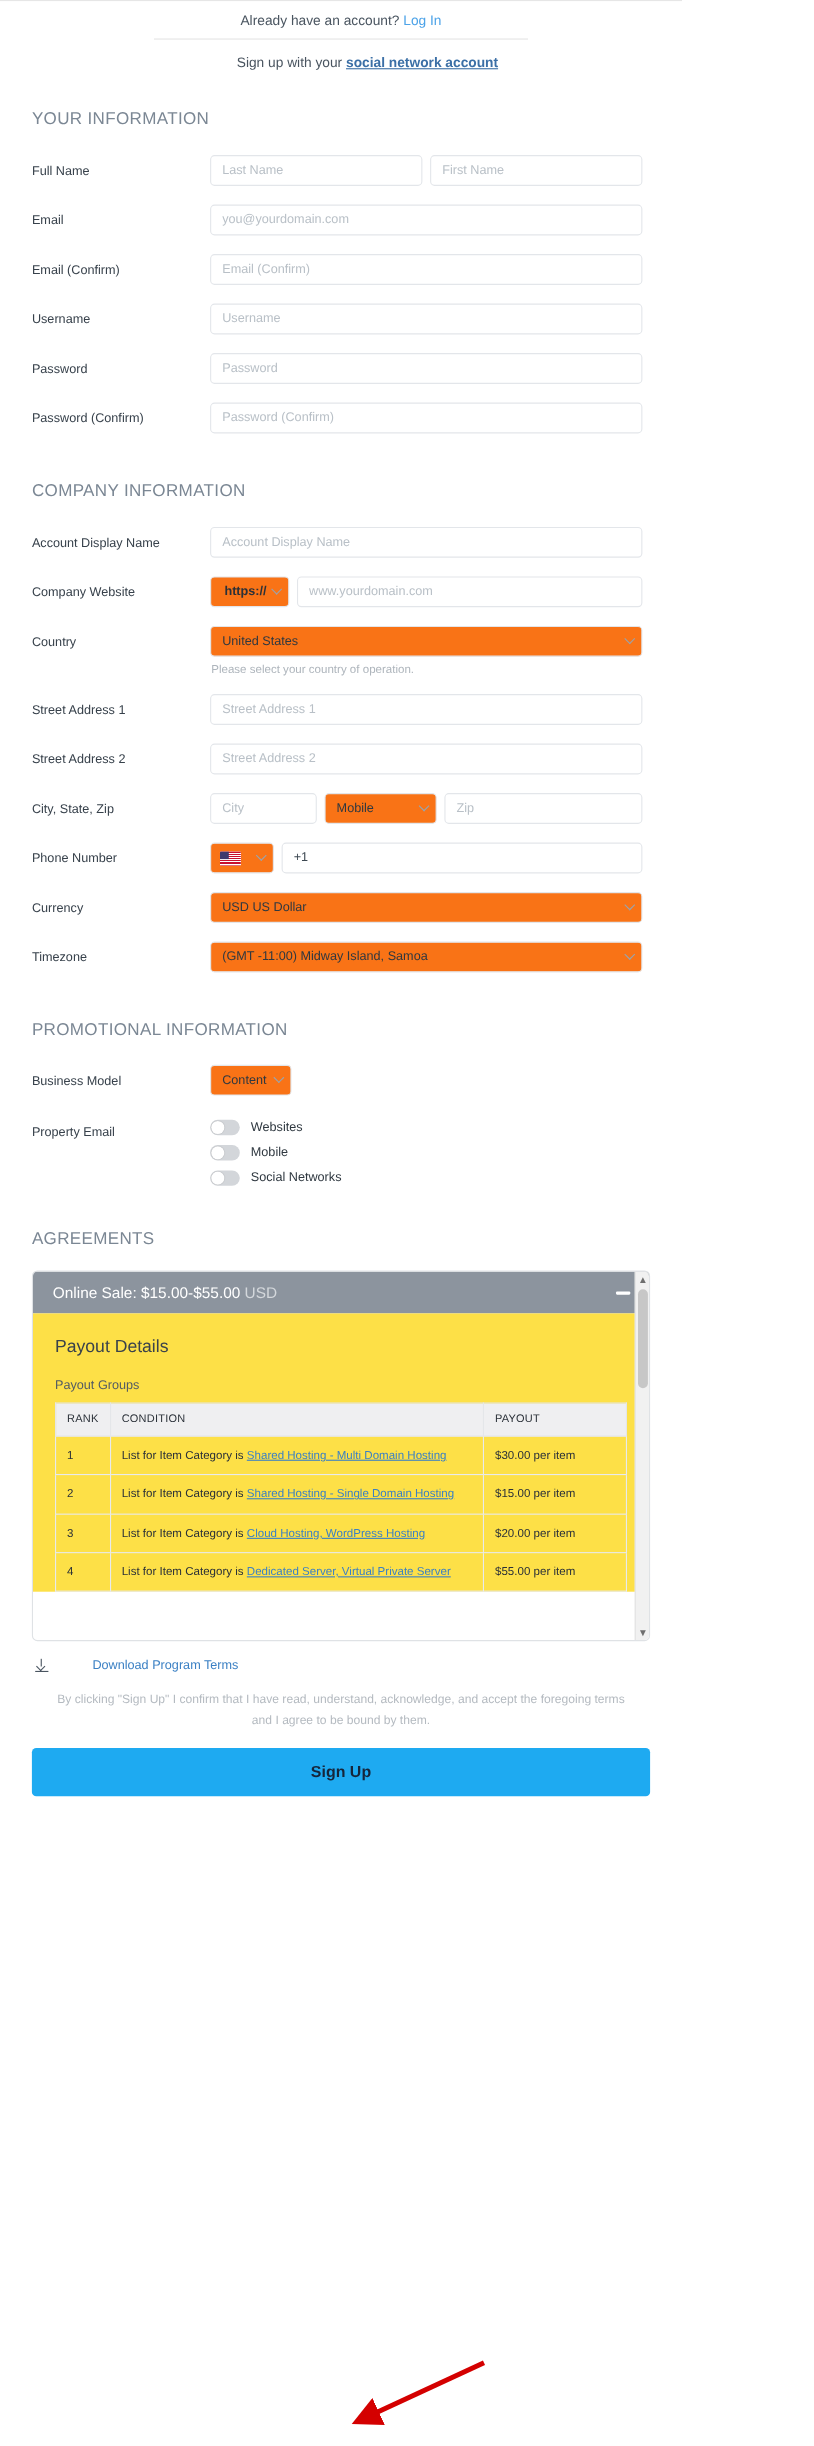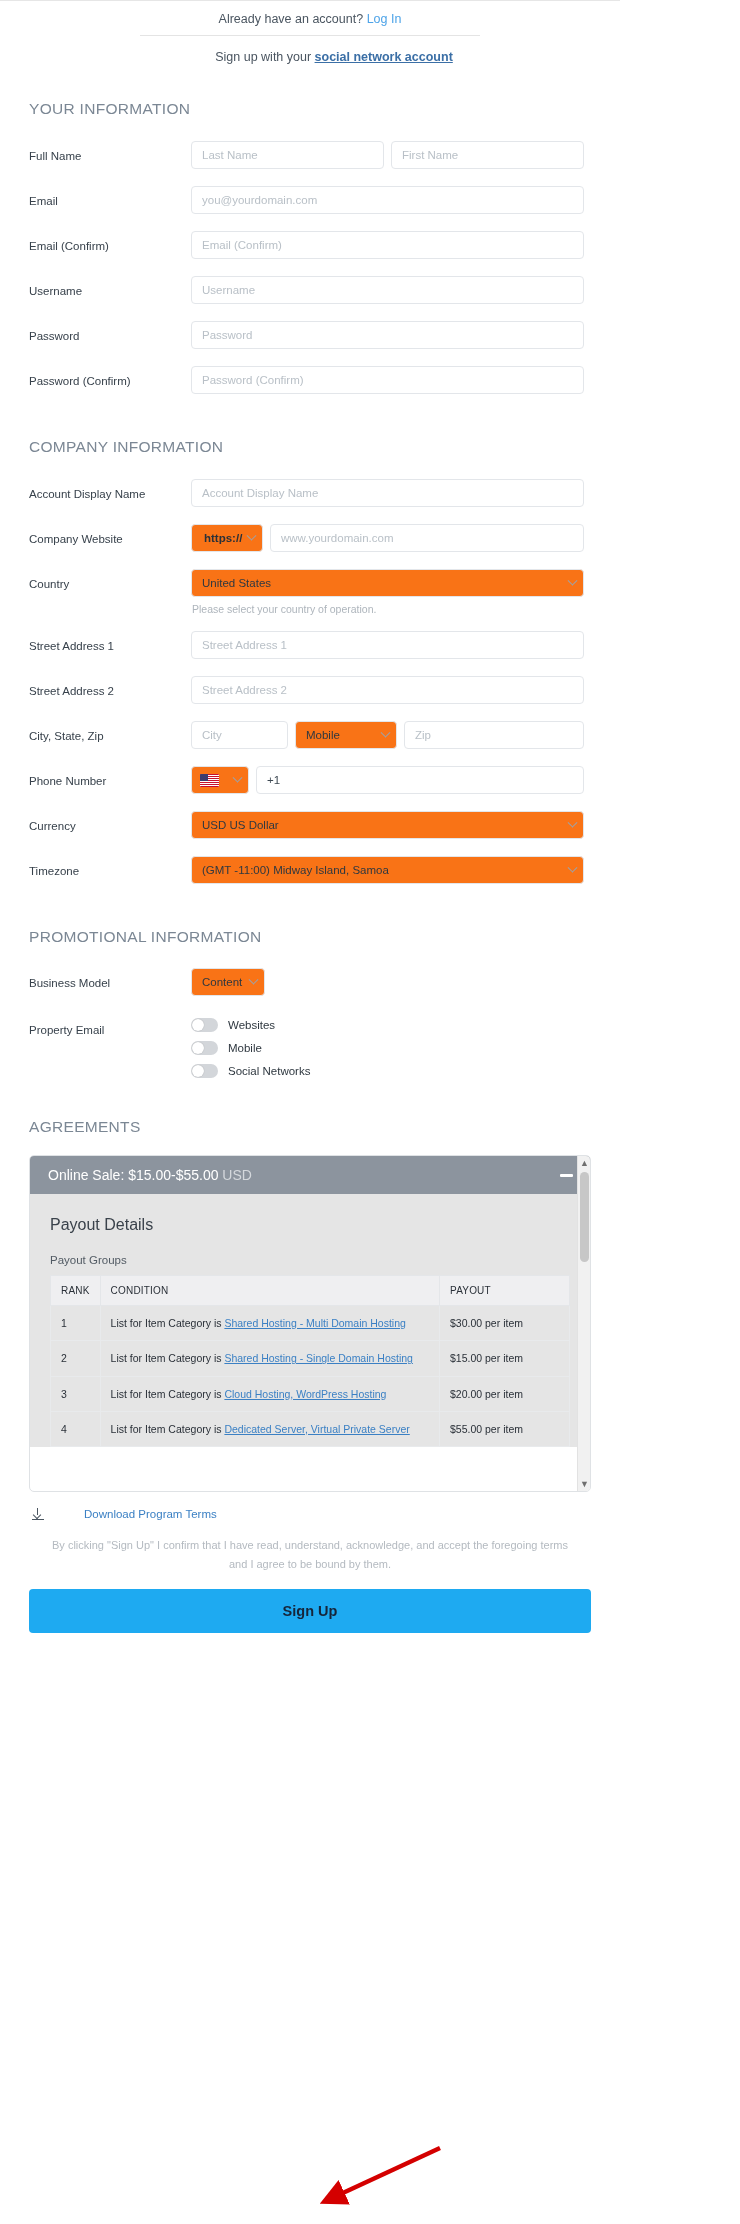--- a/index.html
+++ b/index.html
@@ -174,21 +174,21 @@
     align-items: center;
     padding: 0 14px 0 18px;
     font-size: 14px;
     justify-content: space-between;
   }
   .agree-header .cur { color: #d4d8dc; }
   .minus {
     width: 13px; height: 3px; background: #ffffff; border-radius: 1px;
     margin-right: 3px;
   }
-  .agree-body { padding: 18px 20px 0 20px; background: #e5e5e5; }
+  .agree-body { padding: 18px 20px 0 20px; background: #fde047; }
   .payout-title { font-size: 16px; color:#3a424b; font-weight: normal; margin: 4px 0 0 0;}
   .payout-groups { font-size: 11.5px; color:#525b64; margin: 20px 0 9px 0; }
 
   table.payout { width: 100%; border-collapse: collapse; font-size: 10.5px; }
   table.payout th {
     background: #efeff1;
     color: #2a3038;
     font-weight: normal;
     text-align: left;
     padding: 9px 10px;

